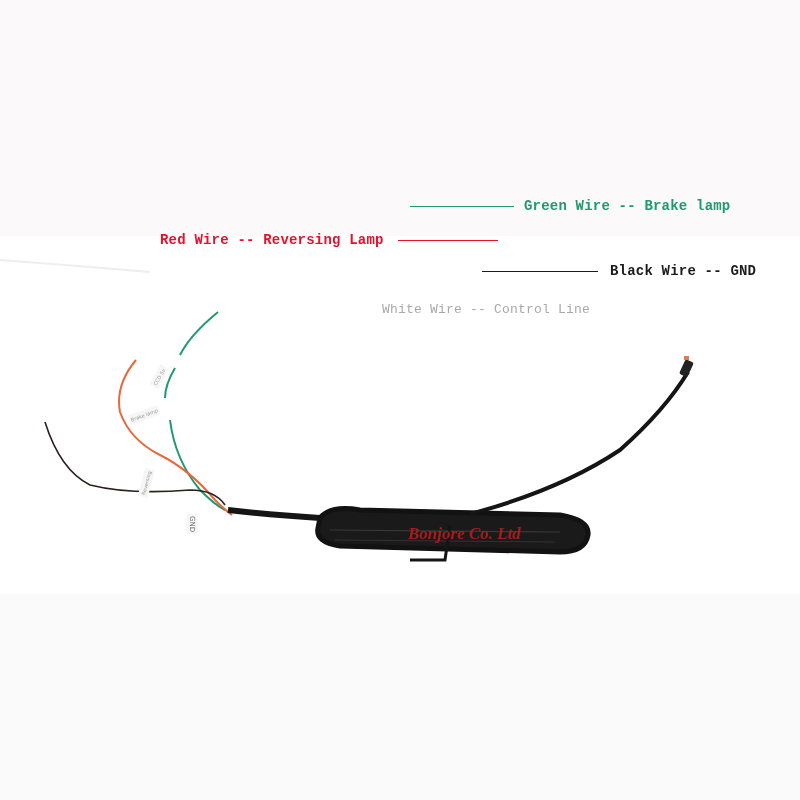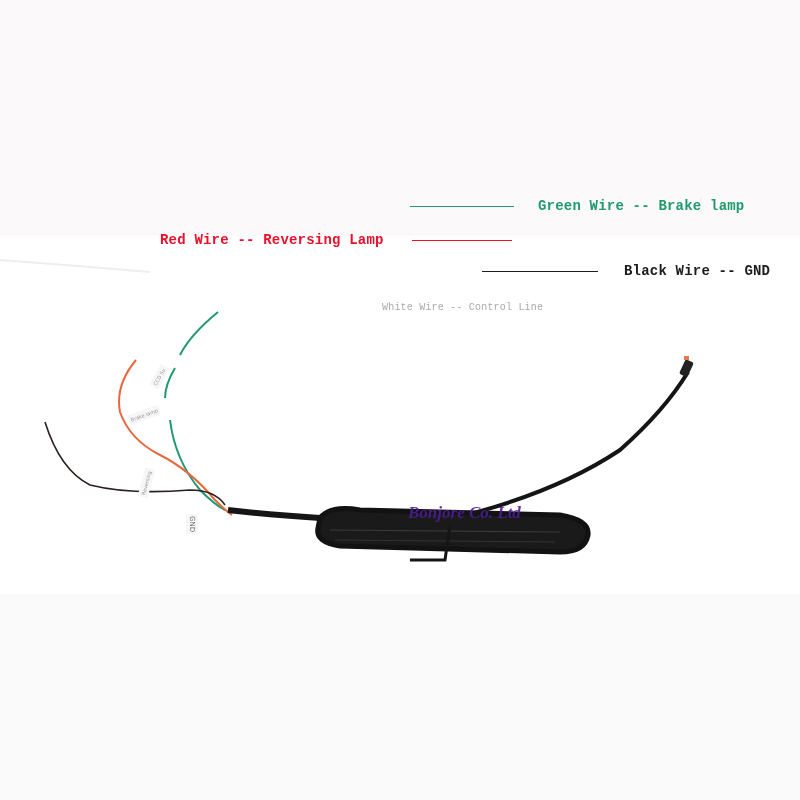--- a/index.html
+++ b/index.html
@@ -15,38 +15,38 @@
     .band-photo {
       position: absolute; left: 0; top: 236px; width: 800px; height: 358px;
       background: #ffffff;
     }
     .band-bottom {
       position: absolute; left: 0; top: 594px; width: 800px; height: 206px;
       background: #fbfafa;
     }
     .label-row {
       position: absolute; display: flex; align-items: center; white-space: nowrap;
-      font-size: 14px; font-weight: bold; letter-spacing: 0.2px; gap: 14px;
+      font-size: 14px; font-weight: bold; letter-spacing: 0.2px;
     }
     .label-row .line { height: 1px; display: inline-block; }
     .green { left: 410px; top: 198px; color: #1e9a6c; }
     .green .line { width: 104px; background: #1e9a6c; margin-right: 10px; }
     .red { left: 160px; top: 232px; color: #e8102a; text-align: center; }
     .red .line { width: 100px; background: #e8102a; margin-left: 14px; }
     .black { left: 482px; top: 263px; color: #1c1c1c; }
     .black .line { width: 116px; background: #1c1c1c; margin-right: 12px; }
     .white {
-      left: 382px; top: 302px; color: #a9a9a9; font-weight: normal; font-size: 10px;
+      left: 382px; top: 302px; color: #a9a9a9; font-weight: normal; font-size: 13px;
     }
     svg.photo { position: absolute; left: 0; top: 0; }
     .watermark {
-      position: absolute; left: 408px; top: 503px;
+      position: absolute; left: 408px; top: 524px;
       font-family: "Liberation Serif", "DejaVu Serif", serif;
       font-style: italic; font-weight: bold; font-size: 17px;
-      color: #4c1d95; opacity: 0.9; white-space: nowrap;
+      color: #b91c1c; opacity: 0.9; white-space: nowrap;
     }
     .tag {
       position: absolute; background: #f6f6f6; color: #9a9a9a;
       font-family: "DejaVu Sans", sans-serif; font-size: 5px; padding: 2px;
       white-space: nowrap;
     }
   </style>
 </head>
 <body>
 

